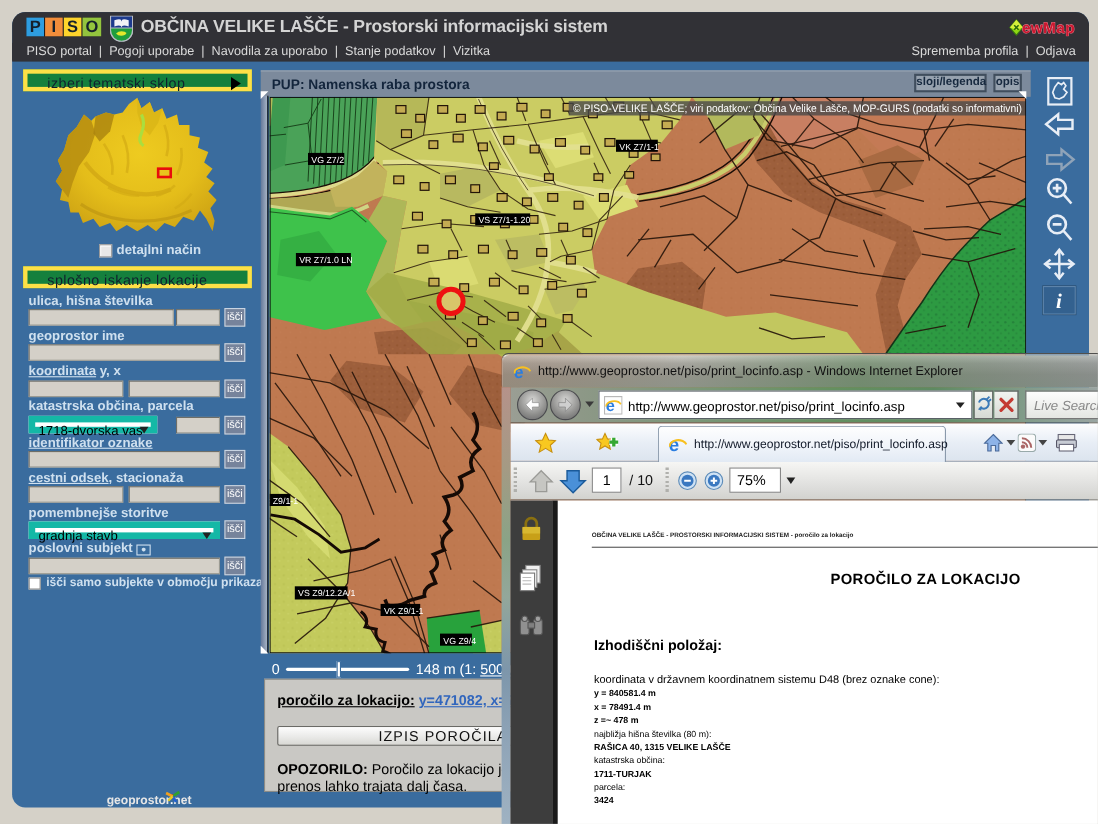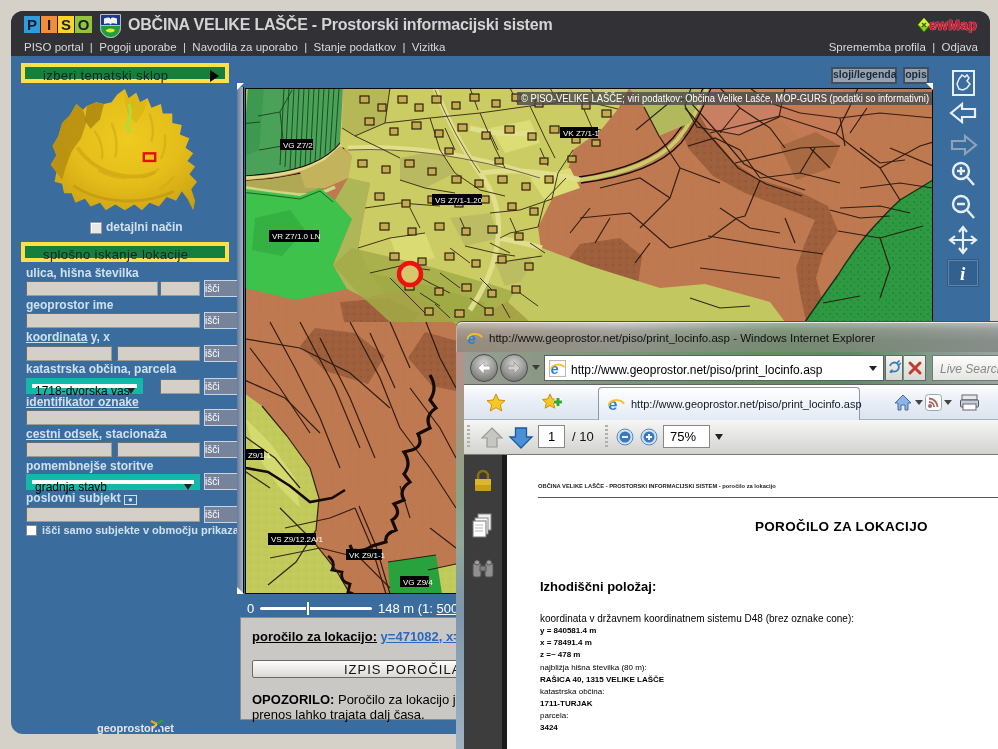--- a/index.html
+++ b/index.html
@@ -12,21 +12,21 @@
 #hdr { position:absolute; left:0; top:0; width:979px; height:44px; background:#313136; }
 #hdr .title { position:absolute; left:117px; top:5px; font-size:16px; font-weight:bold; color:#d4d4d4; letter-spacing:-0.2px;}
 #menu { position:absolute; left:0; top:28px; width:979px; height:17px; background:#313136; color:#dadada; font-size:11.5px; }
 #menu .l { position:absolute; left:13px; top:2px; }
 #menu .r { position:absolute; right:12px; top:2px; }
 
 
 .gbar { position:absolute; left:10px; width:208px; height:20px; background:#15803d; border:4px solid #fde047; color:#10202e; font-size:13px; line-height:18px; padding-left:18px; letter-spacing:0.4px; }
 .lbl { position:absolute; left:15px; color:#cfe0ef; font-size:12px;font-weight:bold; }
 .inp { position:absolute; background:#d4d0c8; border:1px solid #9b9b93; border-top-color:#6e6e68; border-left-color:#6e6e68; height:15px; }
-.isci { position:absolute; width:36px; height:17px; background:#76839b; border:1px solid #c8d4e2; color:#fff; font-size:10px; line-height:15px; }
+.isci { position:absolute; width:19px; height:17px; background:#76839b; border:1px solid #c8d4e2; color:#fff; font-size:10px; text-align:center; line-height:15px; }
 .sel { position:absolute; background:#fff; border:6px solid #14b8a6; height:16px; font-size:12px; color:#000; line-height:14px; padding-left:3px; }
 .sel .ar { position:absolute; right:2px; top:4px; width:0; height:0; border-left:4px solid transparent; border-right:4px solid transparent; border-top:6px solid #222; }
 
 
 #maptb { position:absolute; left:226px; top:53px; width:700px; height:24px; background:#7c8a9c; border-top:1px solid #9aa6b4; color:#13253c; }
 #maptb b { position:absolute; left:10px; top:5px; font-size:12.5px; }
 .mbtn { position:absolute; top:3px; height:17px; background:#97a2af; border:2px solid #404e5e; color:#17293f; font-size:10.5px; font-weight:bold; text-align:center; line-height:11px; }
 
 
 #scalerow { position:absolute; left:226px; top:589px; width:700px; height:22px; color:#fff; font-size:13px; }
@@ -140,20 +140,23 @@
 
     <div class="abs" style="left:86px;top:711px;color:#e6e6e6;font-weight:bold;font-size:11px;">geoprostor<span style="color:#fff;">.</span>net</div>
     <svg class="abs" style="left:138px;top:707px;" width="16" height="12" viewBox="0 0 16 12">
           <circle cx="8" cy="6" r="2" fill="#e82020"></circle>
           <path d="M8 6 L14 2" stroke="#30a030" stroke-width="2.5"></path>
           <path d="M8 6 L2 3" stroke="#f0a020" stroke-width="2.5"></path>
           <path d="M8 6 L11 11" stroke="#2060d0" stroke-width="2.5"></path>
           <path d="M8 6 L4 10" stroke="#e8d020" stroke-width="2"></path>
         </svg>
   </div>
+  <div id="maptb">
+        <b>PUP: Namenska raba prostora</b>
+      </div>
   <div style="position:absolute;left:226px;top:76px;width:7px;height:507px;background:linear-gradient(90deg,#64789a,#a8b4c4);border-right:1px solid #0a0a0a;"></div>
   <div style="position:absolute;left:226px;top:72px;width:0;height:0;border-top:7px solid #fff;border-right:7px solid transparent;z-index:3;"></div>
   <div style="position:absolute;left:226px;top:576px;width:0;height:0;border-bottom:7px solid #fff;border-right:7px solid transparent;z-index:3;"></div>
   <div id="mapwrap" style="position:absolute;left:234px;top:77px;width:688px;height:506px;overflow:hidden;">
   <svg width="688" height="506" viewBox="5 0 688 506">
     <defs>
       <pattern id="gtex" width="7" height="7" patternUnits="userSpaceOnUse">
               <rect width="7" height="7" fill="#2d9a42"></rect>
               <circle cx="2" cy="2" r="1.1" fill="#24823a"></circle>
               <circle cx="5" cy="5" r="0.9" fill="#27883c"></circle>

